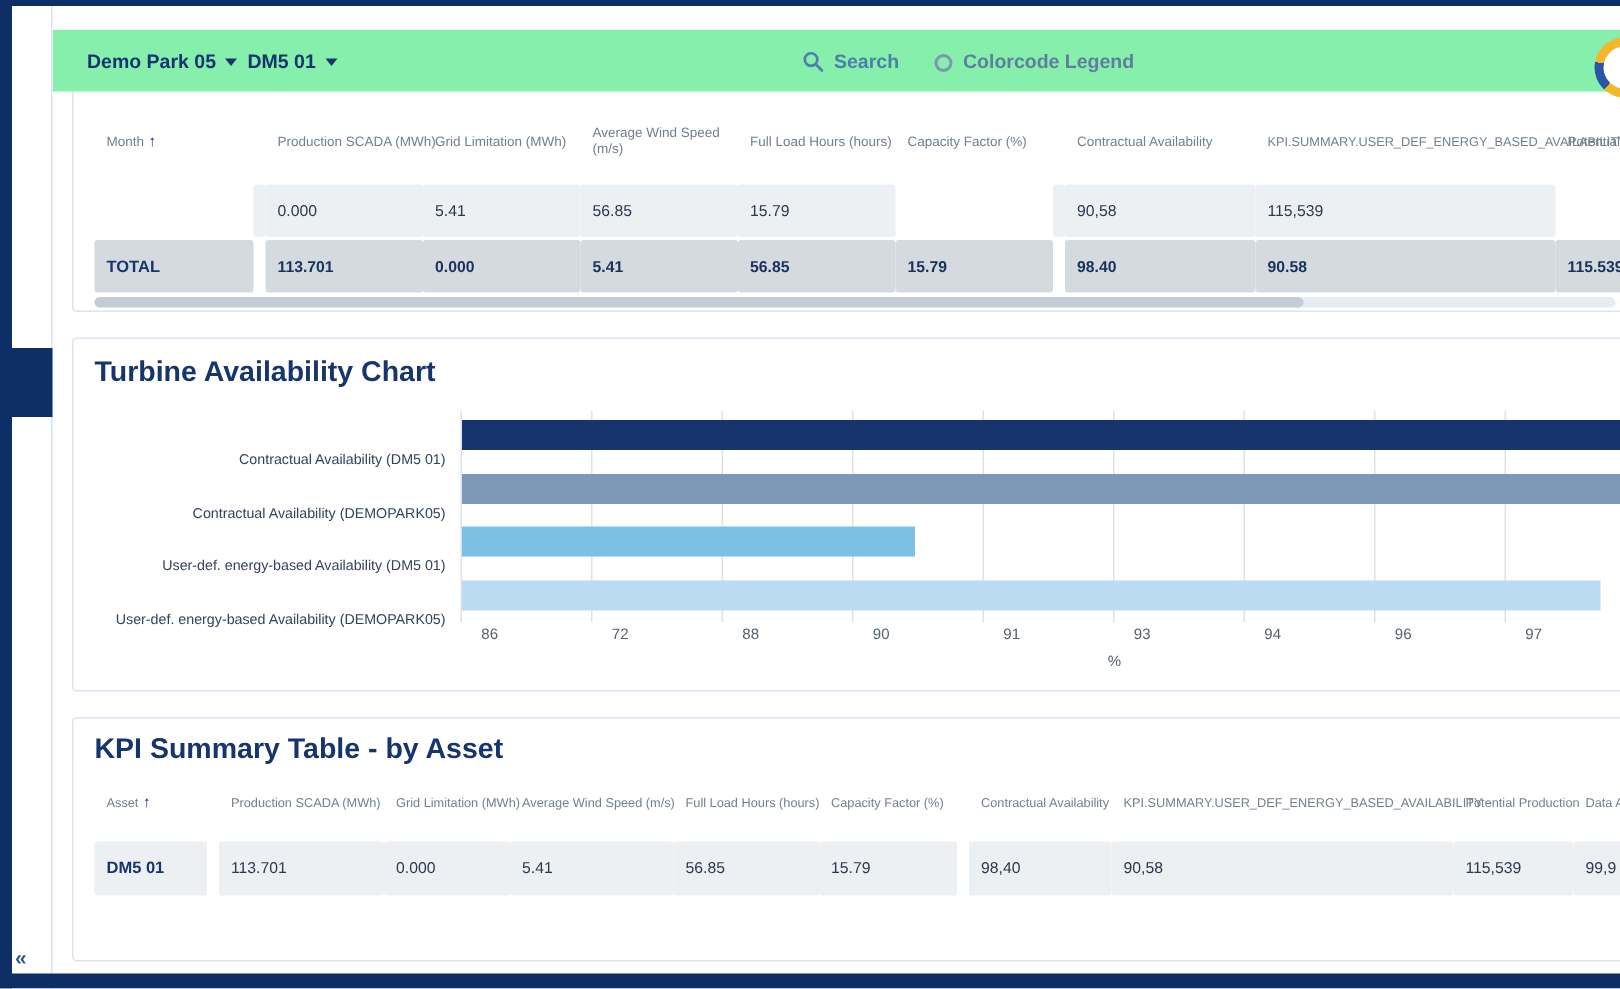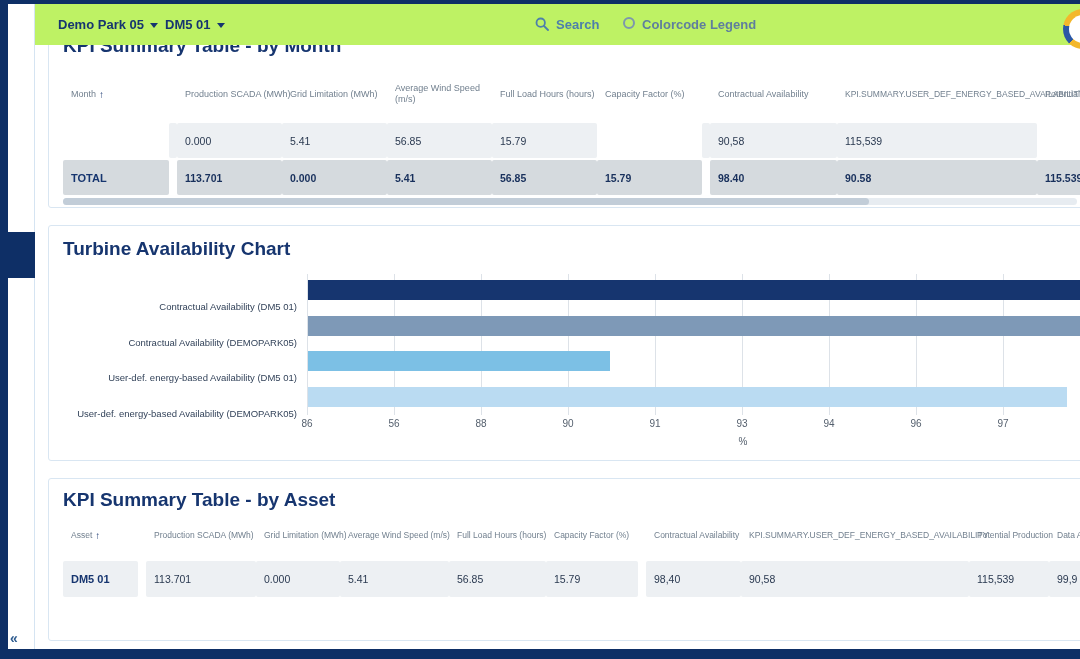--- a/index.html
+++ b/index.html
@@ -12,26 +12,26 @@
   .top-strip   { left:0; top:0; width:1080px; height:4px; background:#0e2f66; z-index:40; }
   .side-strip  { left:0; top:0; width:8px; height:659px; background:#0e2f66; z-index:25; }
   .sidebar     { left:8px; top:4px; width:27px; height:655px; background:#fff;
                  border-right:1px solid #d5e4f2; z-index:24; }
   .side-active { left:0; top:232px; width:35px; height:46px; background:#0e2f66; z-index:26; }
   .collapse    { left:10px; top:630px; font-size:14px; font-weight:bold; color:#2e5c90;
                  z-index:27; cursor:pointer; }
   .footer-bar  { left:0; top:649px; width:1080px; height:10px; background:#0e2f66; z-index:30; }
 
   
-  .header { left:35px; top:4px; width:1045px; height:41px; background:#bef264; z-index:10; }
+  .header { left:35px; top:20px; width:1045px; height:41px; background:#86efac; z-index:10; }
   .selector { position:absolute; top:13px; display:flex; align-items:center; gap:6px;
               font-size:13px; font-weight:bold; color:#16356f; cursor:pointer; }
   .caret { width:0; height:0; border-left:4px solid transparent; border-right:4px solid transparent;
            border-top:5px solid #16356f; margin-top:2px; }
-  .tool { position:absolute; top:13px; display:flex; align-items:flex-start; gap:7px;
+  .tool { position:absolute; top:13px; display:flex; align-items:flex-end; gap:7px;
           font-size:13px; font-weight:bold; color:#4d7fab; cursor:pointer; }
   .tool.legend { color:#5f7e9d; }
   .radio-circle { width:12px; height:12px; border:2px solid #7d97ad; border-radius:50%;
                   display:inline-block; }
   .logo { position:absolute; left:1028px; top:5px; width:40px; height:40px; border-radius:50%;
           background:conic-gradient(#f3b72b 0 62%, #2a57a5 62% 78%, #f3b72b 78% 100%);
           display:flex; align-items:center; justify-content:center; }
   .logo-inner { width:28px; height:28px; border-radius:50%; background:#fff; }
 
   
@@ -73,21 +73,21 @@
   .mlabel { font-size:11px; font-weight:bold; color:#16356f; padding-left:8px; white-space:nowrap; }
   .msub { font-size:9px; color:#8b97a5; margin-left:4px; white-space:nowrap; }
 
   .t1-scroll { position:absolute; left:14px; top:167px; width:1014px; height:7px;
                background:#e7ecf1; border-radius:4px; }
   .t1-thumb  { width:806px; height:7px; background:#c2cdd8; border-radius:4px; }
 
   
   .chart-area { position:absolute; left:0; top:0; width:1050px; height:236px; }
   .gridline { position:absolute; top:48px; height:141px; width:1px; background:#dde2e8; }
-  .ticklabel { position:absolute; top:192px; width:50px; text-align:center;
+  .ticklabel { position:absolute; top:192px; width:50px; text-align:right;
                font-size:10px; color:#55606e; }
   .catlabel { position:absolute; left:0; width:248px; text-align:right;
               font-size:9.5px; color:#33435a; white-space:nowrap;margin-top:17px; }
   .bar { position:absolute; left:259px; height:20px; }
   .xlab { position:absolute; left:674px; top:210px; width:40px; text-align:center;
           font-size:10px; color:#55606e; }
 </style>
 </head>
 <body>
 
@@ -145,21 +145,21 @@
   </div>
 </div>
 
 <div class="card card2">
   <div class="section-title" style="top:12px;">Turbine Availability Chart</div>
   <div class="chart-area">
     <div class="xlab">%</div>
   <div class="gridline" style="left: 258px;"></div>
       <div class="ticklabel" style="left: 233px;">86</div>
       <div class="gridline" style="left: 345px;"></div>
-      <div class="ticklabel" style="left: 320px;">56</div>
+      <div class="ticklabel" style="left: 320px;">72</div>
       <div class="gridline" style="left: 432px;"></div>
       <div class="ticklabel" style="left: 407px;">88</div>
       <div class="gridline" style="left: 519px;"></div>
       <div class="ticklabel" style="left: 494px;">90</div>
       <div class="gridline" style="left: 606px;"></div>
       <div class="ticklabel" style="left: 581px;">91</div>
       <div class="gridline" style="left: 693px;"></div>
       <div class="ticklabel" style="left: 668px;">93</div>
       <div class="gridline" style="left: 780px;"></div>
       <div class="ticklabel" style="left: 755px;">94</div>

